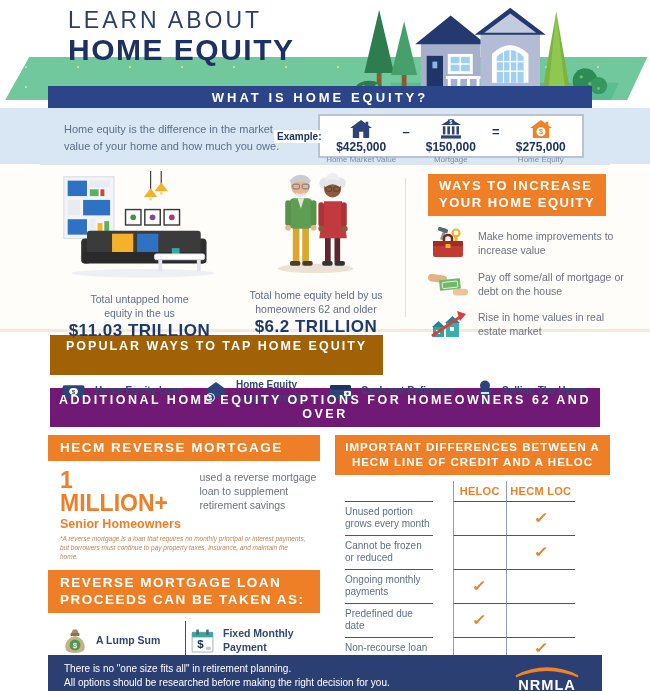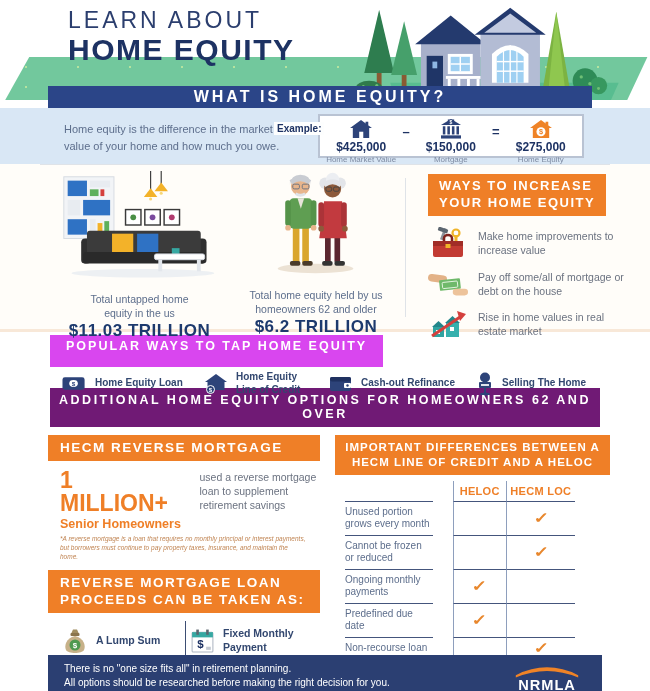--- a/index.html
+++ b/index.html
@@ -11,30 +11,30 @@
   .grass { position:absolute; left:0; right:0; top:57px; height:43px; background:#72c89d;
            clip-path:polygon(4.5% 0, 99.6% 0, 96.5% 100%, 0.8% 100%);
            background-image:radial-gradient(rgba(225,243,160,.9) 1.2px, transparent 1.8px);
            background-size:52px 20px; }
   .hero-title { position:absolute; left:68px; top:7px; z-index:2; }
   .hero-title .t1 { font-size:23px; letter-spacing:3px; color:#2b3e6e; font-weight:400; }
   .hero-title .t2 { font-size:30px; letter-spacing:1.5px; color:#1d3263; font-weight:800; margin-top:-1px; }
   .hero-art { position:absolute; right:14px; top:4px; width:290px; height:96px; z-index:1; }
   .whatis-banner { position:absolute; left:48px; right:58px; top:86px; height:22px; z-index:3;
            background:#2b4588; color:#fff; display:flex; align-items:center; justify-content:center;
-           font-size:16px; font-weight:700; letter-spacing:3px; }
+           font-size:13px; font-weight:700; letter-spacing:3px; }
 
   
   .whatis { position:relative; height:56px; background:#d9e7f5; }
   .whatis-desc { position:absolute; left:64px; top:13px; width:238px; font-size:11px;
            color:#5d6e8c; line-height:1.5; }
   .example-box { position:absolute; left:318px; top:6px; width:266px; height:44px; background:#fff;
            border:2px solid #b9c3d3; display:flex; align-items:flex-start; justify-content:space-evenly;
            padding-top:3px; }
-  .example-label { position:absolute; left:-46px; top:6px; background:#fdfefe; padding:1px 3px;
+  .example-label { position:absolute; left:-46px; top:14px; background:#fdfefe; padding:1px 3px;
            font-size:10px; font-weight:700; color:#1d3263; }
   .ex-item { display:flex; flex-direction:column; align-items:center; width:76px; }
   .ex-item .v { font-size:12px; font-weight:800; color:#1d3263; margin-top:1px; }
   .ex-item .l { font-size:8px; color:#7e8ba3; margin-top:1px; }
   .ex-op { font-size:13px; font-weight:800; color:#1d3263; margin-top:5px; }
 
   
   .stats { position:relative; height:168px; background:#fffdf9; display:flex;
            border-bottom:3px solid #f8e8d8; }
   .stats::before { content:""; position:absolute; top:0; left:40px; right:40px; height:1px; background:#dfe3e8; }
@@ -46,22 +46,22 @@
   .vdiv { width:1px; background:#dfe3e8; margin:14px 0 12px 10px; }
   .increase { width:212px; margin-left:22px; padding-top:10px; }
   .inc-header { display:inline-block; background:#ef7f27; color:#fff; font-size:13px; font-weight:700;
            letter-spacing:1.5px; line-height:1.3; padding:4px 11px; }
   .inc-item { display:flex; align-items:center; gap:10px; margin-top:11px; }
   .inc-item .txt { font-size:10.5px; color:#6b7280; line-height:1.35; width:152px; }
   .inc-ico { width:40px; display:flex; justify-content:center; }
 
   
   .tap { height:54px; padding-top:3px; }
-  .tap-banner { display:inline-block; margin-left:50px; background:#d946ef; color:#fff;
-           font-size:12.5px; font-weight:700; letter-spacing:2px; padding:4px 16px 14px; }
+  .tap-banner { display:inline-block; margin-left:50px; background:#a16207; color:#fff;
+           font-size:12.5px; font-weight:700; letter-spacing:2px; padding:4px 16px 22px; }
   .tap-row { display:flex; align-items:center; justify-content:space-between; margin:4px 64px 0 62px; }
   .tap-item { display:flex; align-items:center; gap:8px; }
   .tap-item .lab { font-size:10px; font-weight:600; color:#32476f; line-height:1.25; max-width:72px; }
   .tap-item.wide .lab { max-width:110px; }
 
   
   .add-banner { margin:2px 50px 0; background:#701a75; color:#fff; text-align:center;
            font-size:12.5px; font-weight:700; letter-spacing:2.5px; padding:5px 0 6px; }
 
   

